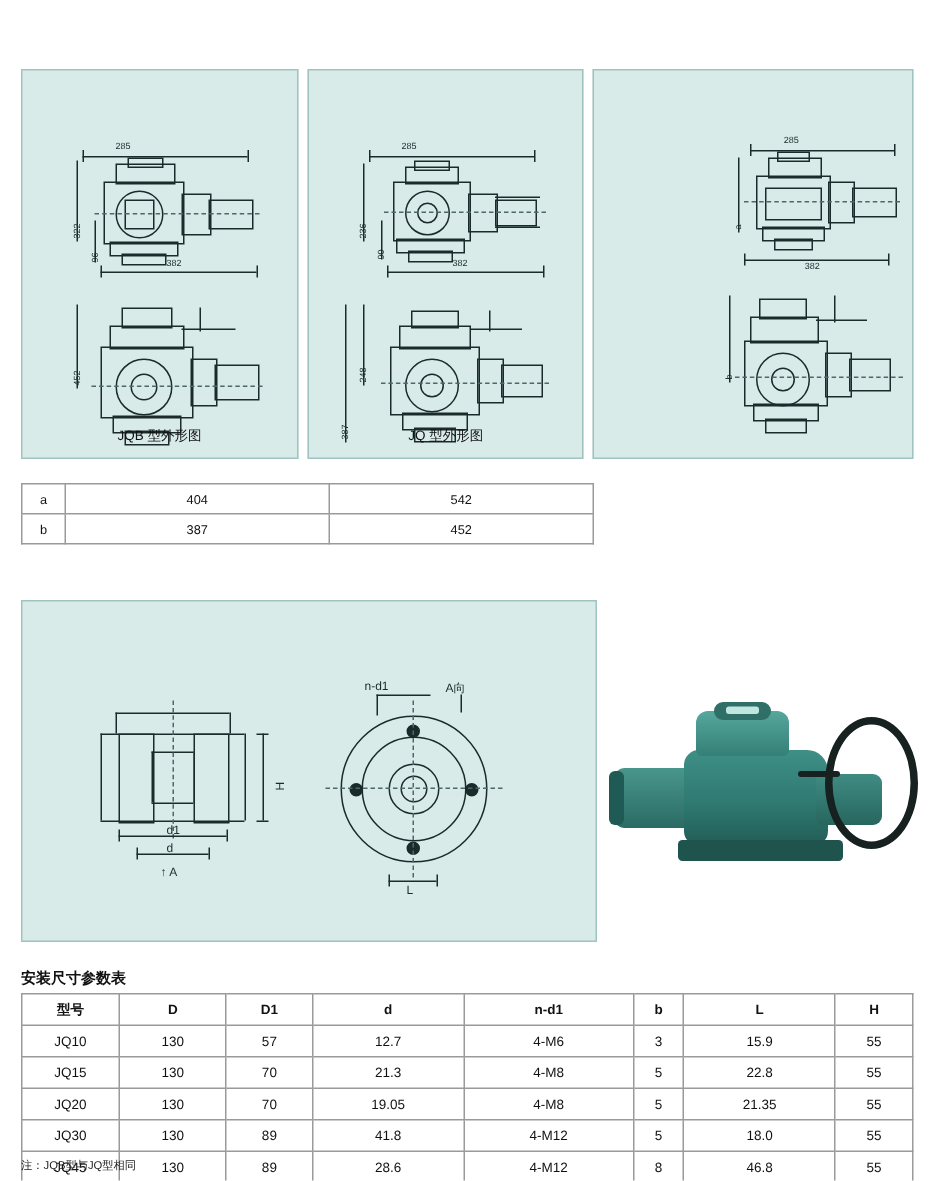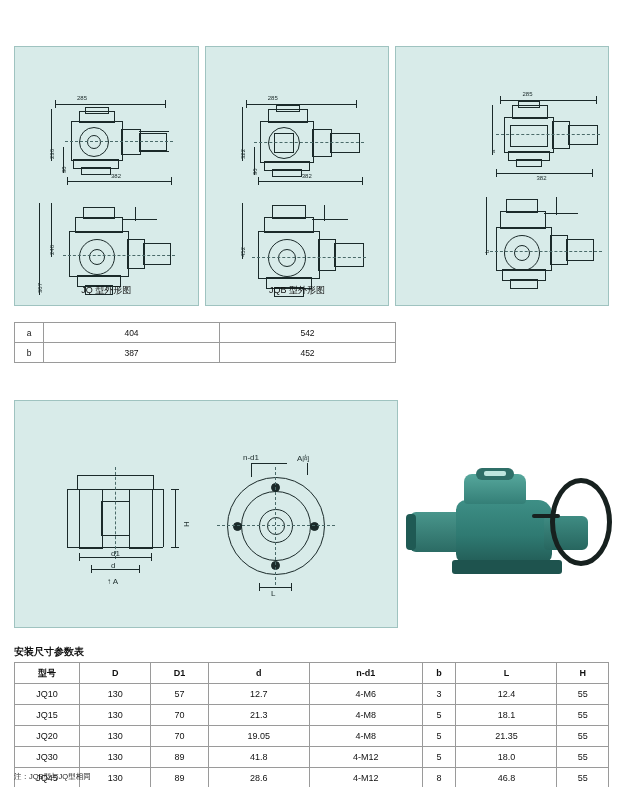--- a/index.html
+++ b/index.html
@@ -57,20 +57,66 @@
   .t2 thead td{font-weight:bold;}
   .t2 .c0{width:62px;}
   .note{position:absolute;left:14px;top:772px;font-size:7.5px;color:#222;}
 </style>
 </head>
 <body>
 
 <div class="page">
 
   <div class="drawrow">
+
+    <div class="panel p2">
+      <div class="dim" style="left:62px;top:48px;">285</div>
+      <div class="ln h" style="left:40px;top:57px;width:110px;"></div>
+      <div class="ln v" style="left:40px;top:53px;height:8px;"></div>
+      <div class="ln v" style="left:150px;top:53px;height:8px;"></div>
+
+      <div class="box" style="left:62px;top:62px;width:38px;height:12px;"></div>
+      <div class="box" style="left:70px;top:58px;width:22px;height:5px;"></div>
+      <div class="box" style="left:54px;top:74px;width:52px;height:40px;"></div>
+      <div class="circ" style="left:62px;top:80px;width:30px;height:30px;"></div>
+      <div class="box" style="left:68px;top:86px;width:18px;height:18px;"></div>
+      <div class="box" style="left:106px;top:82px;width:18px;height:26px;"></div>
+      <div class="box" style="left:124px;top:86px;width:28px;height:18px;"></div>
+      <div class="box" style="left:58px;top:114px;width:44px;height:8px;"></div>
+      <div class="box" style="left:66px;top:122px;width:28px;height:6px;"></div>
+      <div class="dash" style="left:48px;top:95px;width:110px;"></div>
+
+      <div class="ln v" style="left:36px;top:60px;height:54px;"></div>
+      <div class="dimv" style="left:34px;top:112px;">322</div>
+      <div class="ln v" style="left:48px;top:100px;height:28px;"></div>
+      <div class="dimv" style="left:46px;top:128px;">96</div>
+
+      <div class="ln h" style="left:52px;top:134px;width:104px;"></div>
+      <div class="ln v" style="left:52px;top:130px;height:8px;"></div>
+      <div class="ln v" style="left:156px;top:130px;height:8px;"></div>
+      <div class="dim" style="left:96px;top:126px;">382</div>
+
+      <div class="box" style="left:66px;top:158px;width:32px;height:12px;"></div>
+      <div class="box" style="left:58px;top:170px;width:48px;height:14px;"></div>
+      <div class="box" style="left:52px;top:184px;width:60px;height:46px;"></div>
+      <div class="circ" style="left:62px;top:192px;width:36px;height:36px;"></div>
+      <div class="circ" style="left:72px;top:202px;width:16px;height:16px;"></div>
+      <div class="box" style="left:112px;top:192px;width:16px;height:30px;"></div>
+      <div class="box" style="left:128px;top:196px;width:28px;height:22px;"></div>
+      <div class="box" style="left:60px;top:230px;width:44px;height:10px;"></div>
+      <div class="box" style="left:68px;top:240px;width:28px;height:8px;"></div>
+      <div class="ln h" style="left:106px;top:172px;width:36px;"></div>
+      <div class="ln v" style="left:118px;top:158px;height:16px;"></div>
+      <div class="dash" style="left:46px;top:210px;width:114px;"></div>
+
+      <div class="ln v" style="left:36px;top:156px;height:56px;"></div>
+      <div class="dimv" style="left:34px;top:210px;">452</div>
+
+      <div class="cap">JQB 型外形图</div>
+    </div>
 
     <div class="panel p1">
 
       <div class="dim" style="left:62px;top:48px;">285</div>
       <div class="ln h" style="left:40px;top:57px;width:110px;"></div>
       <div class="ln v" style="left:40px;top:53px;height:8px;"></div>
       <div class="ln v" style="left:150px;top:53px;height:8px;"></div>
 
       <div class="box" style="left:64px;top:64px;width:34px;height:10px;"></div>
       <div class="box" style="left:70px;top:60px;width:22px;height:5px;"></div>
@@ -107,66 +153,20 @@
       <div class="ln h" style="left:108px;top:172px;width:34px;"></div>
       <div class="ln v" style="left:120px;top:160px;height:14px;"></div>
       <div class="dash" style="left:48px;top:208px;width:112px;"></div>
 
       <div class="ln v" style="left:36px;top:156px;height:54px;"></div>
       <div class="dimv" style="left:34px;top:208px;">248</div>
       <div class="ln v" style="left:24px;top:156px;height:92px;"></div>
       <div class="dimv" style="left:22px;top:246px;">387</div>
 
       <div class="cap">JQ 型外形图</div>
-    </div>
-
-    <div class="panel p2">
-      <div class="dim" style="left:62px;top:48px;">285</div>
-      <div class="ln h" style="left:40px;top:57px;width:110px;"></div>
-      <div class="ln v" style="left:40px;top:53px;height:8px;"></div>
-      <div class="ln v" style="left:150px;top:53px;height:8px;"></div>
-
-      <div class="box" style="left:62px;top:62px;width:38px;height:12px;"></div>
-      <div class="box" style="left:70px;top:58px;width:22px;height:5px;"></div>
-      <div class="box" style="left:54px;top:74px;width:52px;height:40px;"></div>
-      <div class="circ" style="left:62px;top:80px;width:30px;height:30px;"></div>
-      <div class="box" style="left:68px;top:86px;width:18px;height:18px;"></div>
-      <div class="box" style="left:106px;top:82px;width:18px;height:26px;"></div>
-      <div class="box" style="left:124px;top:86px;width:28px;height:18px;"></div>
-      <div class="box" style="left:58px;top:114px;width:44px;height:8px;"></div>
-      <div class="box" style="left:66px;top:122px;width:28px;height:6px;"></div>
-      <div class="dash" style="left:48px;top:95px;width:110px;"></div>
-
-      <div class="ln v" style="left:36px;top:60px;height:54px;"></div>
-      <div class="dimv" style="left:34px;top:112px;">322</div>
-      <div class="ln v" style="left:48px;top:100px;height:28px;"></div>
-      <div class="dimv" style="left:46px;top:128px;">96</div>
-
-      <div class="ln h" style="left:52px;top:134px;width:104px;"></div>
-      <div class="ln v" style="left:52px;top:130px;height:8px;"></div>
-      <div class="ln v" style="left:156px;top:130px;height:8px;"></div>
-      <div class="dim" style="left:96px;top:126px;">382</div>
-
-      <div class="box" style="left:66px;top:158px;width:32px;height:12px;"></div>
-      <div class="box" style="left:58px;top:170px;width:48px;height:14px;"></div>
-      <div class="box" style="left:52px;top:184px;width:60px;height:46px;"></div>
-      <div class="circ" style="left:62px;top:192px;width:36px;height:36px;"></div>
-      <div class="circ" style="left:72px;top:202px;width:16px;height:16px;"></div>
-      <div class="box" style="left:112px;top:192px;width:16px;height:30px;"></div>
-      <div class="box" style="left:128px;top:196px;width:28px;height:22px;"></div>
-      <div class="box" style="left:60px;top:230px;width:44px;height:10px;"></div>
-      <div class="box" style="left:68px;top:240px;width:28px;height:8px;"></div>
-      <div class="ln h" style="left:106px;top:172px;width:36px;"></div>
-      <div class="ln v" style="left:118px;top:158px;height:16px;"></div>
-      <div class="dash" style="left:46px;top:210px;width:114px;"></div>
-
-      <div class="ln v" style="left:36px;top:156px;height:56px;"></div>
-      <div class="dimv" style="left:34px;top:210px;">452</div>
-
-      <div class="cap">JQB 型外形图</div>
     </div>
 
     <div class="panel p3">
       <div class="dim" style="left:126px;top:44px;">285</div>
       <div class="ln h" style="left:104px;top:53px;width:96px;"></div>
       <div class="ln v" style="left:104px;top:49px;height:8px;"></div>
       <div class="ln v" style="left:200px;top:49px;height:8px;"></div>
 
       <div class="box" style="left:116px;top:58px;width:34px;height:12px;"></div>
       <div class="box" style="left:122px;top:54px;width:20px;height:5px;"></div>
@@ -301,31 +301,31 @@
         </tr>
       </thead>
       <tbody>
         <tr>
           <td>JQ10</td>
           <td>130</td>
           <td>57</td>
           <td>12.7</td>
           <td>4-M6</td>
           <td>3</td>
-          <td>12.4</td>
+          <td>15.9</td>
           <td>55</td>
         </tr>
         <tr>
           <td>JQ15</td>
           <td>130</td>
           <td>70</td>
           <td>21.3</td>
           <td>4-M8</td>
           <td>5</td>
-          <td>18.1</td>
+          <td>22.8</td>
           <td>55</td>
         </tr>
         <tr>
           <td>JQ20</td>
           <td>130</td>
           <td>70</td>
           <td>19.05</td>
           <td>4-M8</td>
           <td>5</td>
           <td>21.35</td>

